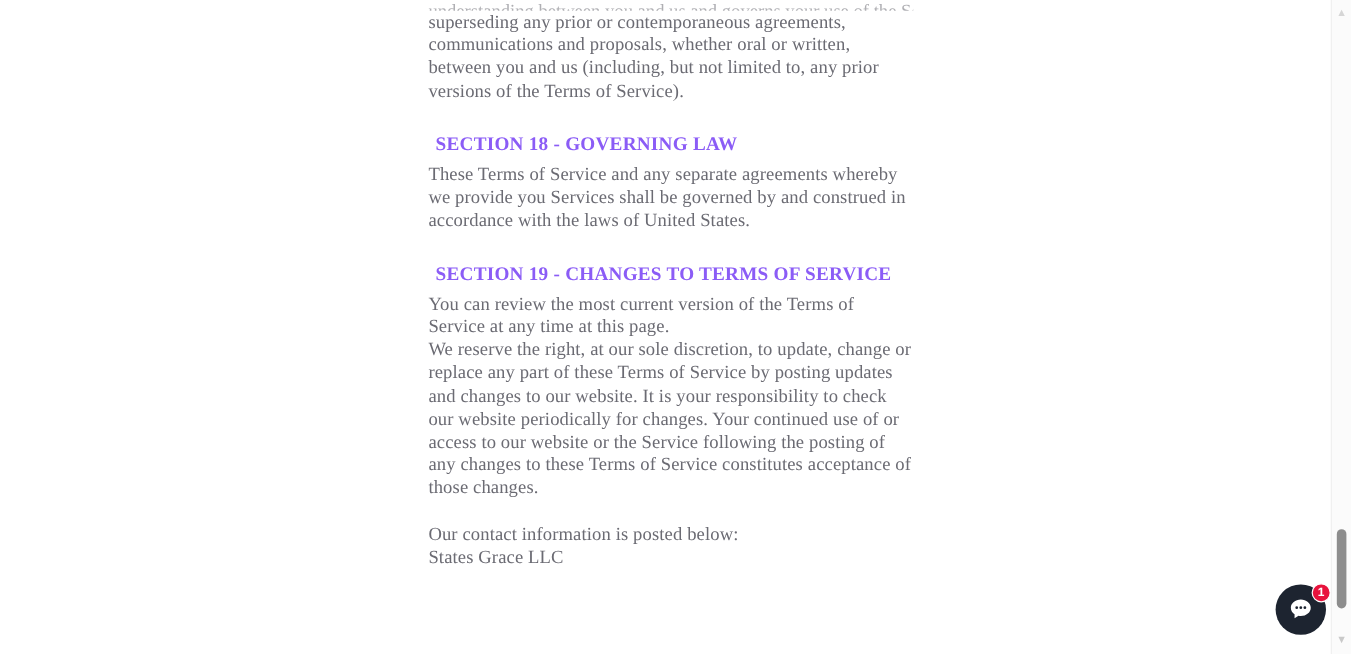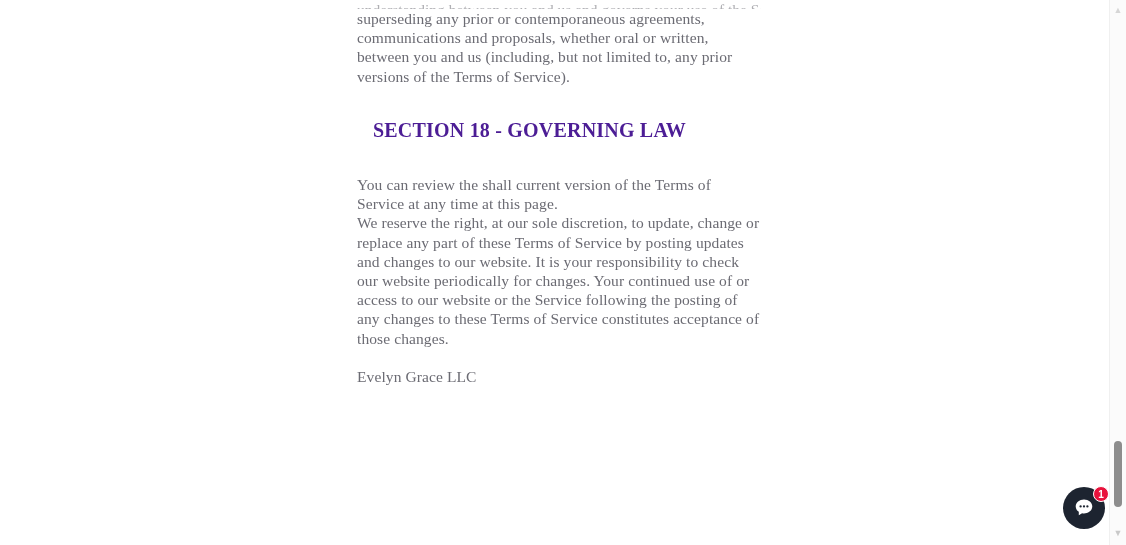--- a/index.html
+++ b/index.html
@@ -48,25 +48,25 @@
 
   p.body-text {
     margin: 0;
     font-size: 15.5px;
     line-height: 19.2px;
     color: #6b6b73;
     letter-spacing: 0.1px;
   }
 
   h2.section-heading {
-    margin: 16px;
-    font-size: 20px;
+    margin: 6px;
+    font-size: 16px;
     line-height: 19.2px;
     font-weight: bold;
-    color: #4c1d95;
+    color: #8b5cf6;
     letter-spacing: 0.2px;
   }
 
   .spacer-block {
     height: 19px;
   }
 
   
   .scrollbar {
     position: absolute;
@@ -158,29 +158,32 @@
   <div class="doc-column">
 
     <div class="clipped-line">understanding between you and us and governs your use of the Service,</div>
 
     <p class="body-text">superseding any prior or contemporaneous agreements, communications and proposals, whether oral or written, between you and us (including, but not limited to, any prior versions of the Terms of Service).</p>
 
 
     <div class="spacer-block"></div>
 
     <h2 class="section-heading">SECTION 18 - GOVERNING LAW</h2>
+    <p class="body-text">These Terms of Service and any separate agreements whereby we provide you Services shall be governed by and construed in accordance with the laws of United States.</p>
 
     <div class="spacer-block"></div>
 
-    <p class="body-text">You can review the shall current version of the Terms of Service at any time at this page.</p>
+    <h2 class="section-heading">SECTION 19 - CHANGES TO TERMS OF SERVICE</h2>
+    <p class="body-text">You can review the most current version of the Terms of Service at any time at this page.</p>
     <p class="body-text">We reserve the right, at our sole discretion, to update, change or replace any part of these Terms of Service by posting updates and changes to our website. It is your responsibility to check our website periodically for changes. Your continued use of or access to our website or the Service following the posting of any changes to these Terms of Service constitutes acceptance of those changes.</p>
 
     <div class="spacer-block"></div>
 
-    <p class="body-text">Evelyn Grace LLC</p>
+    <p class="body-text">Our contact information is posted below:</p>
+    <p class="body-text">States Grace LLC</p>
 
   </div>
 </div>
 
 <div class="scrollbar">
   <div class="sb-arrow up">▲</div>
   <div class="sb-track"></div>
   <div class="sb-thumb"></div>
   <div class="sb-arrow down">▼</div>
 </div>

